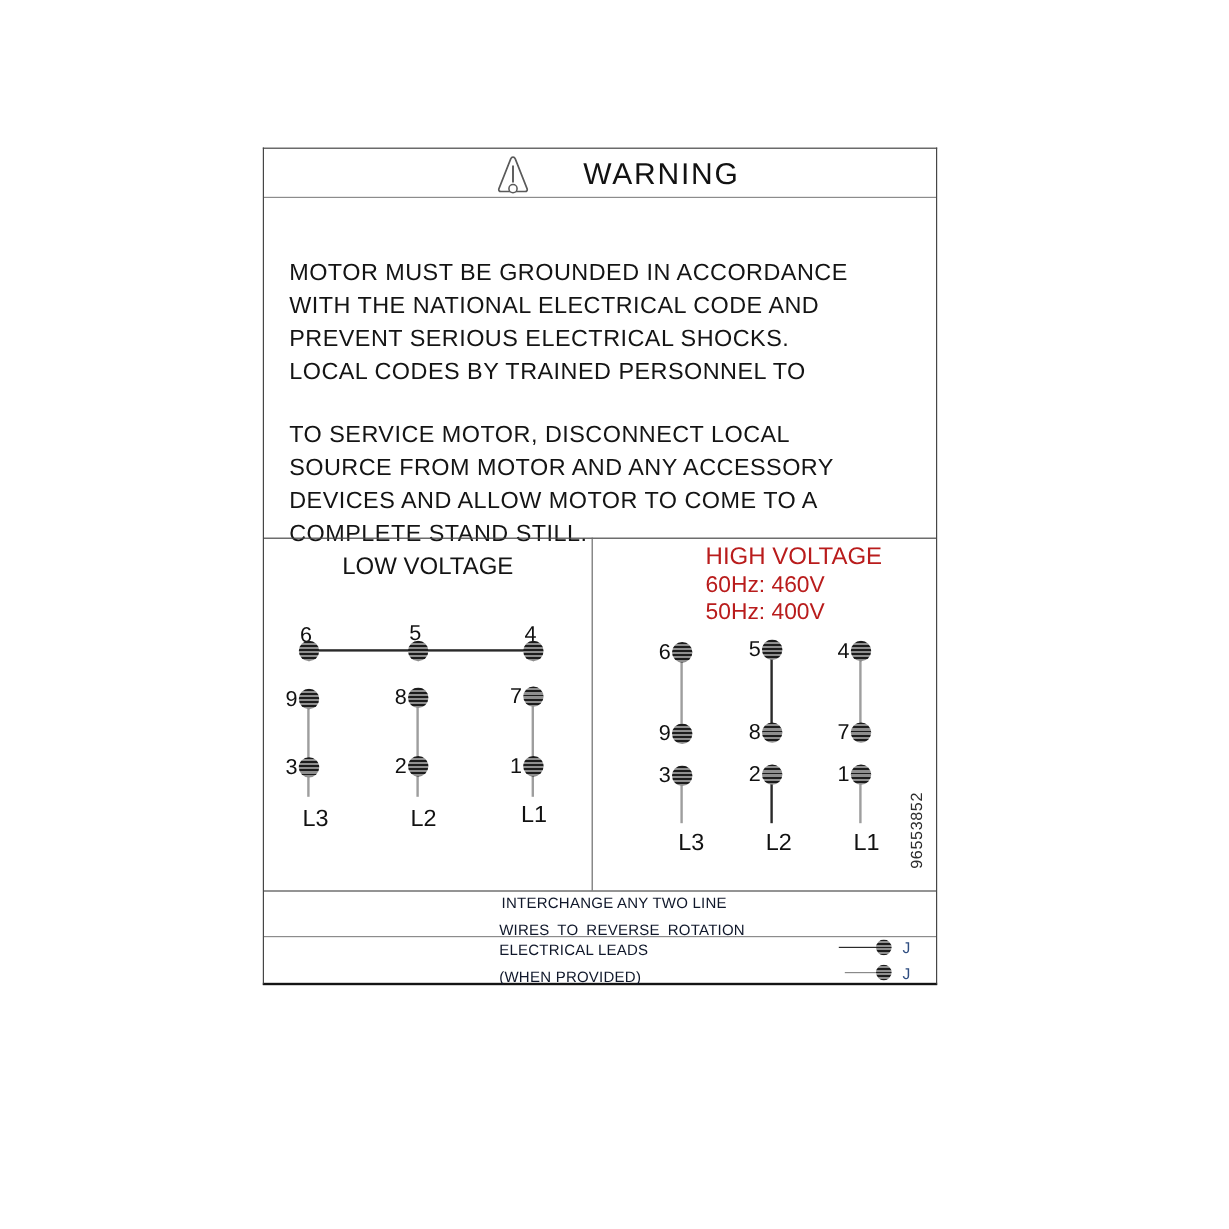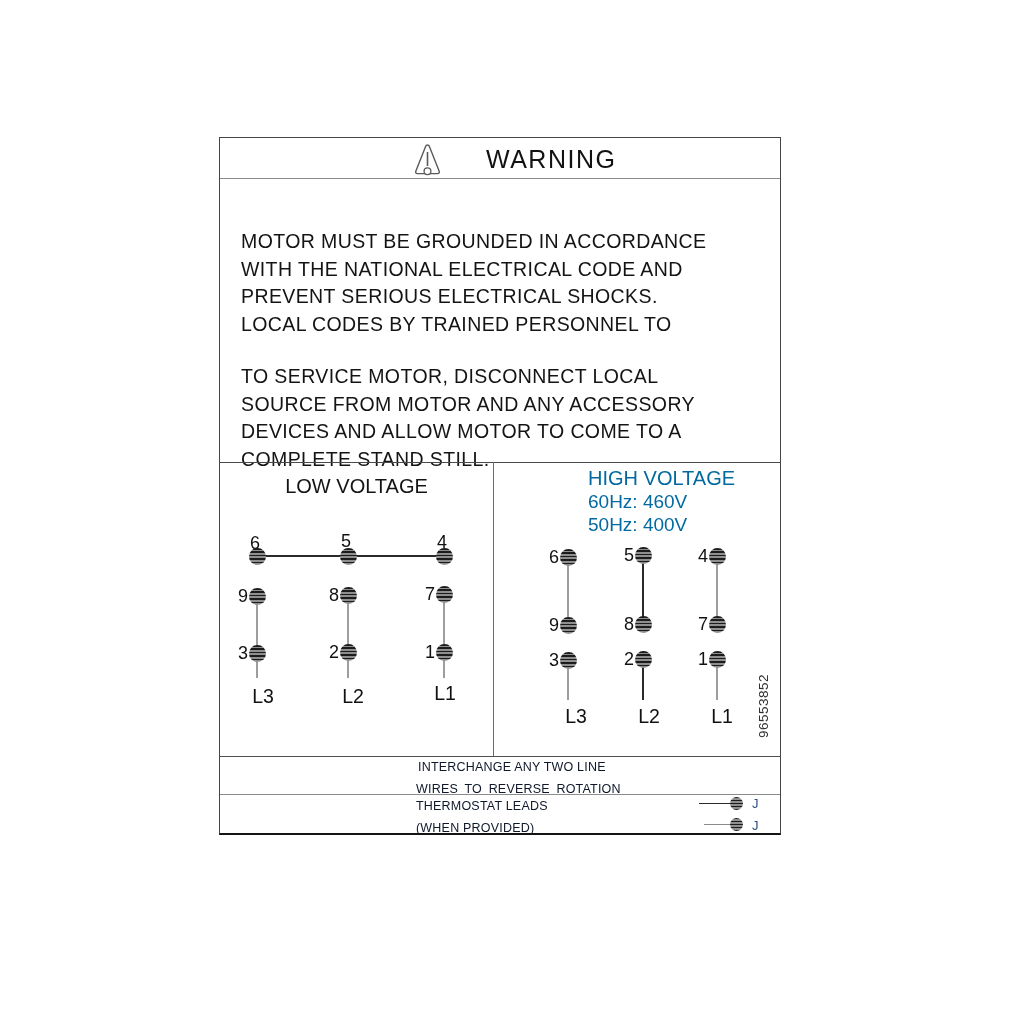--- a/index.html
+++ b/index.html
@@ -1,37 +1,37 @@
 <!DOCTYPE html>
 <html style="--c-terminal_fill: #8f8f8f; --c-terminal_stripe: #1c1c1c; --c-connector_gray: #9e9e9e; --c-connector_dark: #2a2a2a; --c-j_label: #2e4d80; --c-border: #464646;"><head>
 <meta charset="utf-8">
 <style>
   html,body{margin:0;padding:0;background:#ffffff;}
   .canvas{position:relative;width:1024px;height:1024px;background:#ffffff;overflow:hidden;
           font-family:"Liberation Sans",sans-serif;color:#161616;}
-  .label{position:absolute;left:219px;top:137px;width:562px;height:698px;box-sizing:border-box;
+  .label{position:absolute;left:219px;top:123px;width:562px;height:698px;box-sizing:border-box;
          border:1px solid #464646;border-bottom:2px solid #141414;background:#ffffff;}
 
   
   .hdr{position:absolute;left:0;top:0;width:100%;height:41px;border-bottom:1px solid #8c8c8c;box-sizing:border-box;}
   .warn-title{position:absolute;left:266px;top:7px;font-size:25px;letter-spacing:1.5px;color:#121212;}
   .warn-icon{position:absolute;left:194px;top:5px;}
 
   
   .para{position:absolute;left:21px;font-size:19.5px;line-height:27.6px;letter-spacing:0.4px;color:#141414;white-space:nowrap;margin-top:24px;}
   .para1{top:66px;}
   .para2{top:201px;}
 
   
   .diagrams{position:absolute;left:0;top:324px;width:100%;height:294px;border-top:1px solid #4a4a4a;box-sizing:border-box;}
   .vdiv{position:absolute;left:273px;top:324px;width:1px;height:294px;background:#6b6b6b;}
 
   .lv-title{position:absolute;left:0;top:337px;width:273px;text-align:center;font-size:20px;color:#141414;}
   .lv-sub{position:absolute;left:0;top:365px;width:273px;text-align:center;font-size:19px;color:#141414;}
-  .hv-block{position:absolute;left:368px;top:328px;color:#0369a1;}
+  .hv-block{position:absolute;left:368px;top:328px;color:#b91c1c;}
   .hv-title{font-size:20px;line-height:24px;}
   .hv-sub{font-size:19px;line-height:23px;}
 
   .dot{position:absolute;width:17px;height:17px;border-radius:50%;
        background:repeating-linear-gradient(to bottom,var(--c-terminal_stripe,#1c1c1c) 0 1.6px,var(--c-terminal_fill,#8f8f8f) 1.6px 3.4px);}
   .dot.small{width:13px;height:13px;
        background:repeating-linear-gradient(to bottom,var(--c-terminal_stripe,#1c1c1c) 0 1.3px,var(--c-terminal_fill,#8f8f8f) 1.3px 2.9px);}
   .tnum{position:absolute;font-size:18px;color:#111;line-height:18px;}
   .tnum.above{transform:translate(-50%,0);}
   .tnum.left{transform:translate(-100%,-50%);}
@@ -158,21 +158,21 @@
     <span class="llabel" style="left:429px;top:567px;">L2</span>
     <span class="llabel" style="left:502px;top:567px;">L1</span>
 
     <span class="partnum">96553852</span>
 
     <div class="footA"></div>
     <span class="fs" style="left:198px;top:622px;">INTERCHANGE ANY TWO LINE</span>
     <span class="fs ws" style="left:196px;top:644px;">WIRES TO REVERSE ROTATION</span>
 
     <div class="footB-line"></div>
-    <span class="fs" style="left:196px;top:661px;">THERMOSTAT LEADS</span>
+    <span class="fs" style="left:196px;top:661px;">ELECTRICAL LEADS</span>
     <span class="fs" style="left:196px;top:683px;">(WHEN PROVIDED)</span>
 
     <div class="lead-line" style="left:479px;top:664.5px;width:31px;background:#2a2a2a;"></div>
     <div class="dot small" style="left:509.5px;top:658.5px;"></div>
     <span class="j-label" style="left:532px;top:658px;">J</span>
 
     <div class="lead-line" style="left:484px;top:686px;width:26px;background:#8a8a8a;"></div>
     <div class="dot small" style="left:509.5px;top:680px;"></div>
     <span class="j-label" style="left:532px;top:679.5px;">J</span>
 

